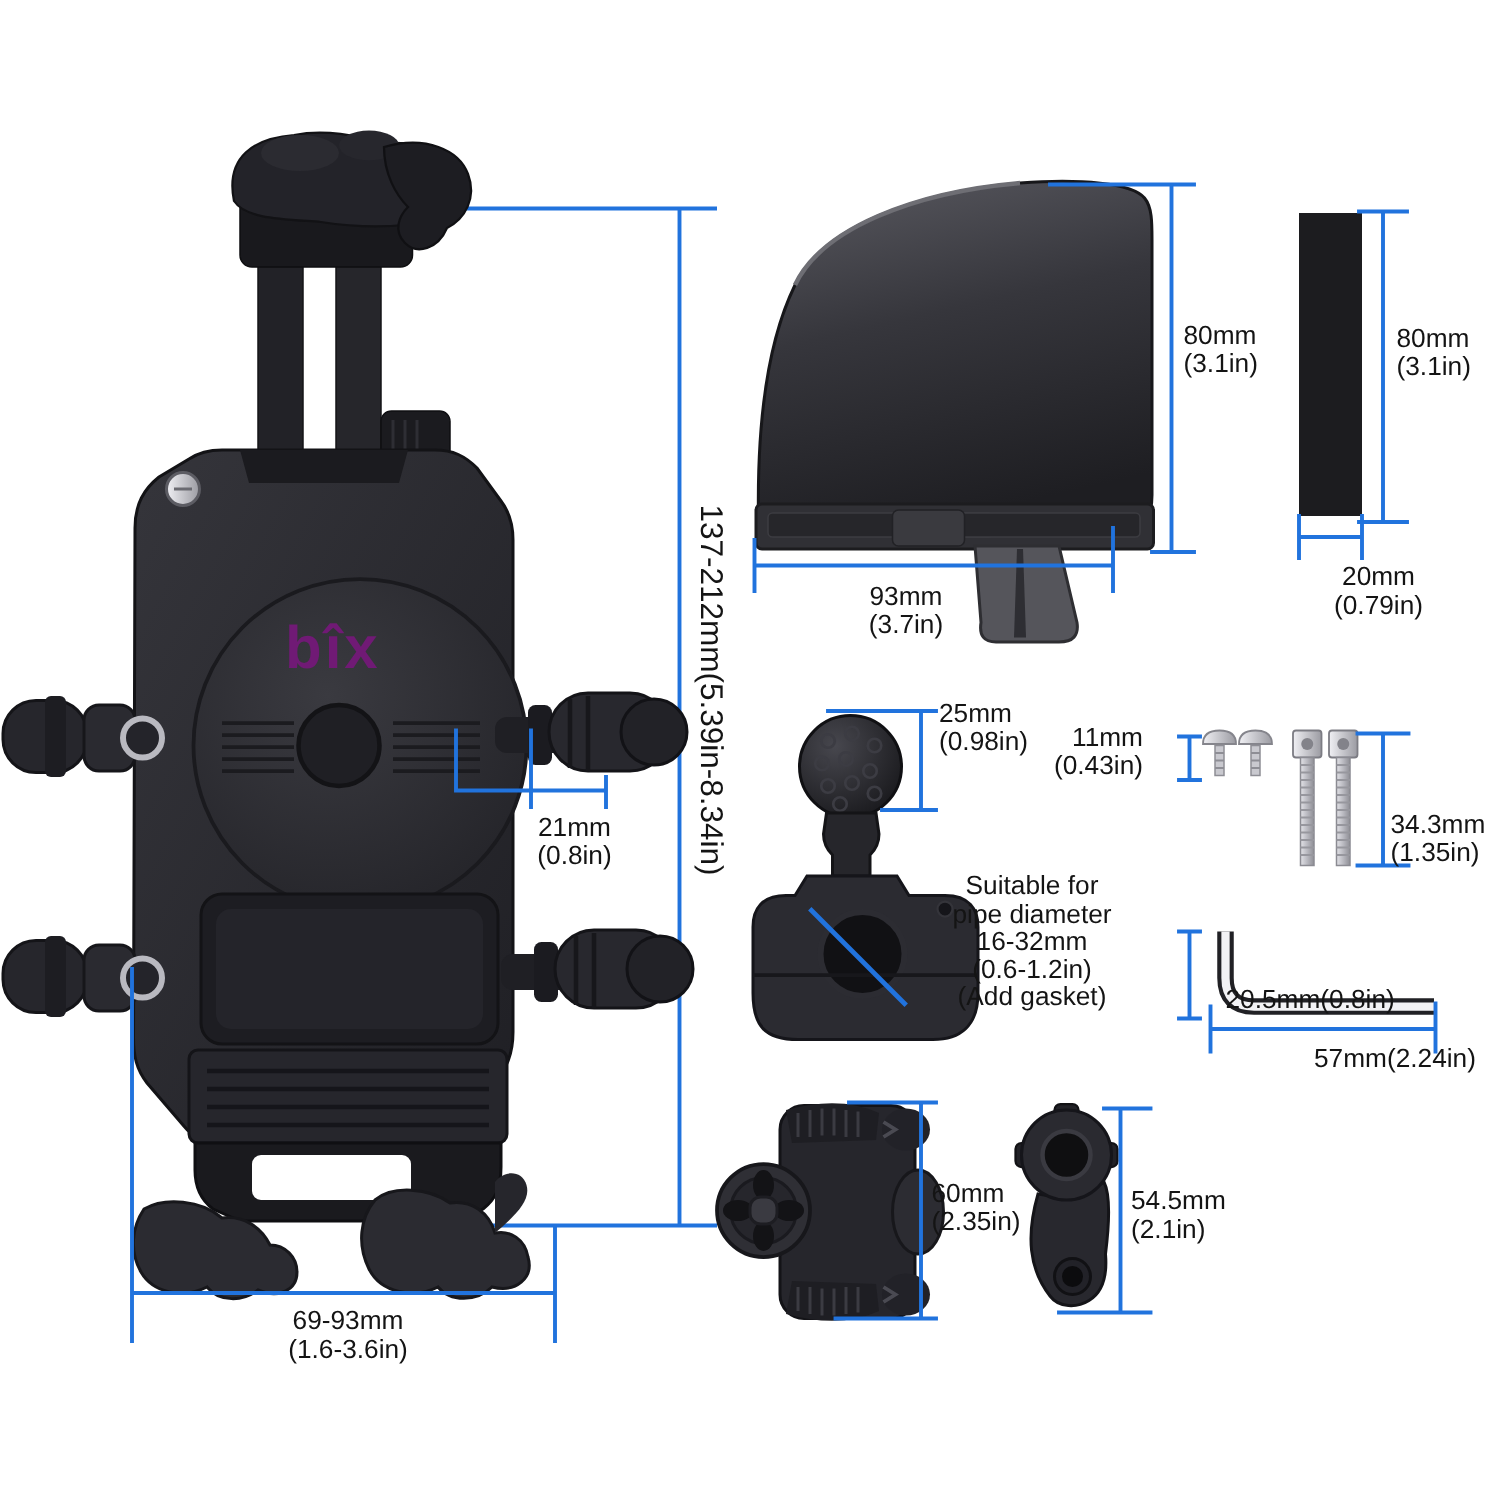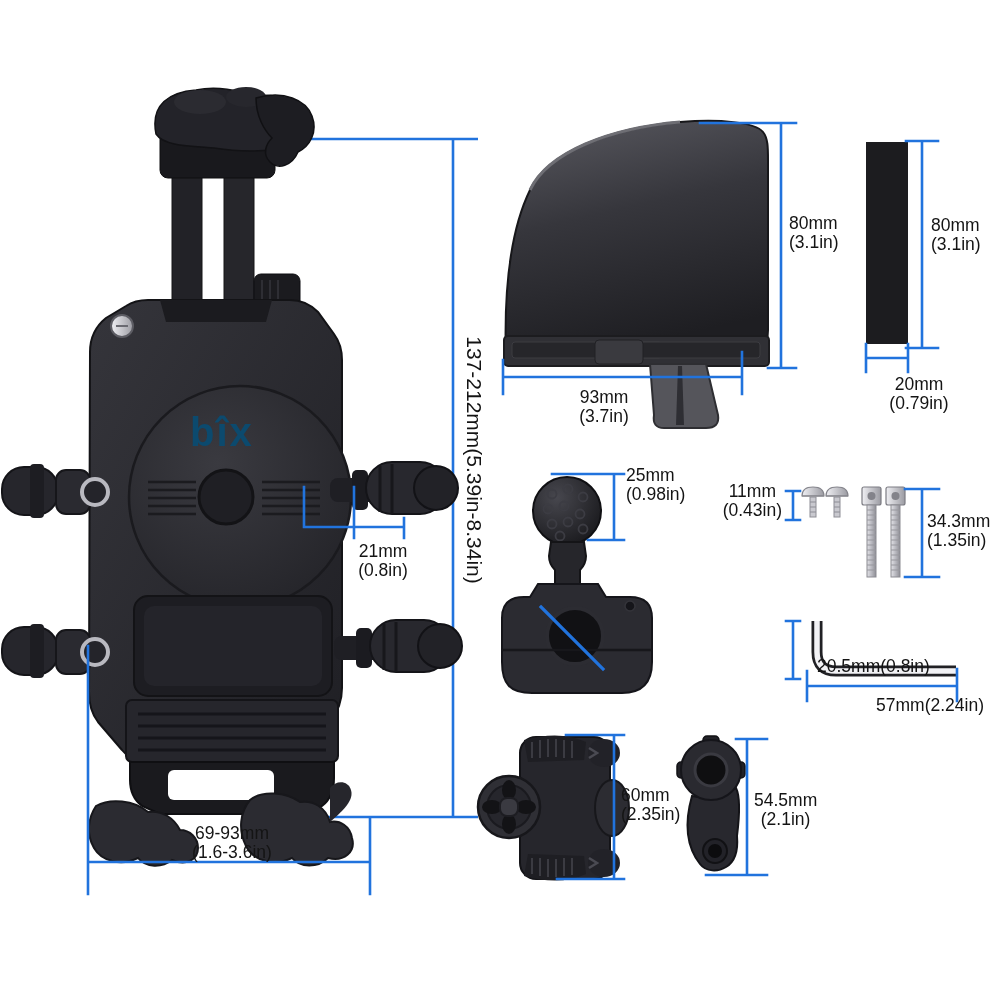--- a/index.html
+++ b/index.html
@@ -6,21 +6,21 @@
   #stage{position:relative;width:1000px;height:1000px;background:#fff;overflow:hidden;
          font-family:"Liberation Sans",sans-serif;}
   #art{position:absolute;left:0;top:0;}
   .lbl{position:absolute;font-size:17.5px;line-height:19px;color:#141414;}
   .lbl span{display:block;}
   .ctr{transform:translateX(-50%);text-align:center;}
   .rgt{transform:translateX(-100%);text-align:right;}
   .rot{font-size:21px;transform:translate(-50%,-50%) rotate(90deg);white-space:nowrap;}
   .note{line-height:18.5px;}
   .logo{position:absolute;font-size:40px;font-weight:700;letter-spacing:2px;
-        color:#0c4a6e;line-height:40px;}
+        color:#701a75;line-height:40px;}
 </style>
 </head>
 <body>
 
 <div id="stage">
 
 <svg id="art" width="1000" height="1000" viewBox="0 0 1000 1000">
   <defs>
     <linearGradient id="gSail" x1="0" y1="0" x2="0.25" y2="1">
       <stop offset="0" stop-color="#5a5a61"></stop>
@@ -248,21 +248,21 @@
 
 <div class="logo" style="left:190px;top:412px;">bîx</div>
 
 <div class="lbl rot" style="left:474px;top:460px;">137-212mm(5.39in-8.34in)</div>
 
 <div class="lbl ctr" style="left:383px;top:542px;">
   <span>21mm</span>
   <span>(0.8in)</span>
 </div>
 
-<div class="lbl ctr" style="left:232px;top:824px;">
+<div class="lbl ctr" style="left:232px;top:871px;">
   <span>69-93mm</span>
   <span>(1.6-3.6in)</span>
 </div>
 
 <div class="lbl" style="left:789px;top:214px;">
   <span>80mm</span>
   <span>(3.1in)</span>
 </div>
 
 <div class="lbl ctr" style="left:604px;top:388px;">
@@ -278,38 +278,45 @@
 <div class="lbl ctr" style="left:919px;top:375px;">
   <span>20mm</span>
   <span>(0.79in)</span>
 </div>
 
 <div class="lbl" style="left:626px;top:466px;">
   <span>25mm</span>
   <span>(0.98in)</span>
 </div>
 
-<div class="lbl rgt" style="left:782px;top:482px;text-align:center;">
+<div class="lbl rgt" style="left:762px;top:482px;">
   <span>11mm</span>
   <span>(0.43in)</span>
 </div>
 
-<div class="lbl" style="left:927px;top:512px;">
+<div class="lbl" style="left:927px;top:540px;">
   <span>34.3mm</span>
   <span>(1.35in)</span>
 </div>
 
+<div class="lbl ctr note" style="left:688px;top:581px;">
+  <span>Suitable for</span>
+  <span>pipe diameter</span>
+  <span>16-32mm</span>
+  <span>(0.6-1.2in)</span>
+  <span>(Add gasket)</span>
+</div>
 
 <div class="lbl" style="left:817px;top:636px;margin-top:21px;">20.5mm(0.8in)</div>
 
 <div class="lbl ctr" style="left:930px;top:696px;">57mm(2.24in)</div>
 
 <div class="lbl" style="left:621px;top:786px;">
   <span>60mm</span>
   <span>(2.35in)</span>
 </div>
 
-<div class="lbl" style="left:754px;top:791px;text-align:center;">
+<div class="lbl" style="left:754px;top:791px;">
   <span>54.5mm</span>
   <span>(2.1in)</span>
 </div>
 
 </div>
 
 </body></html>

